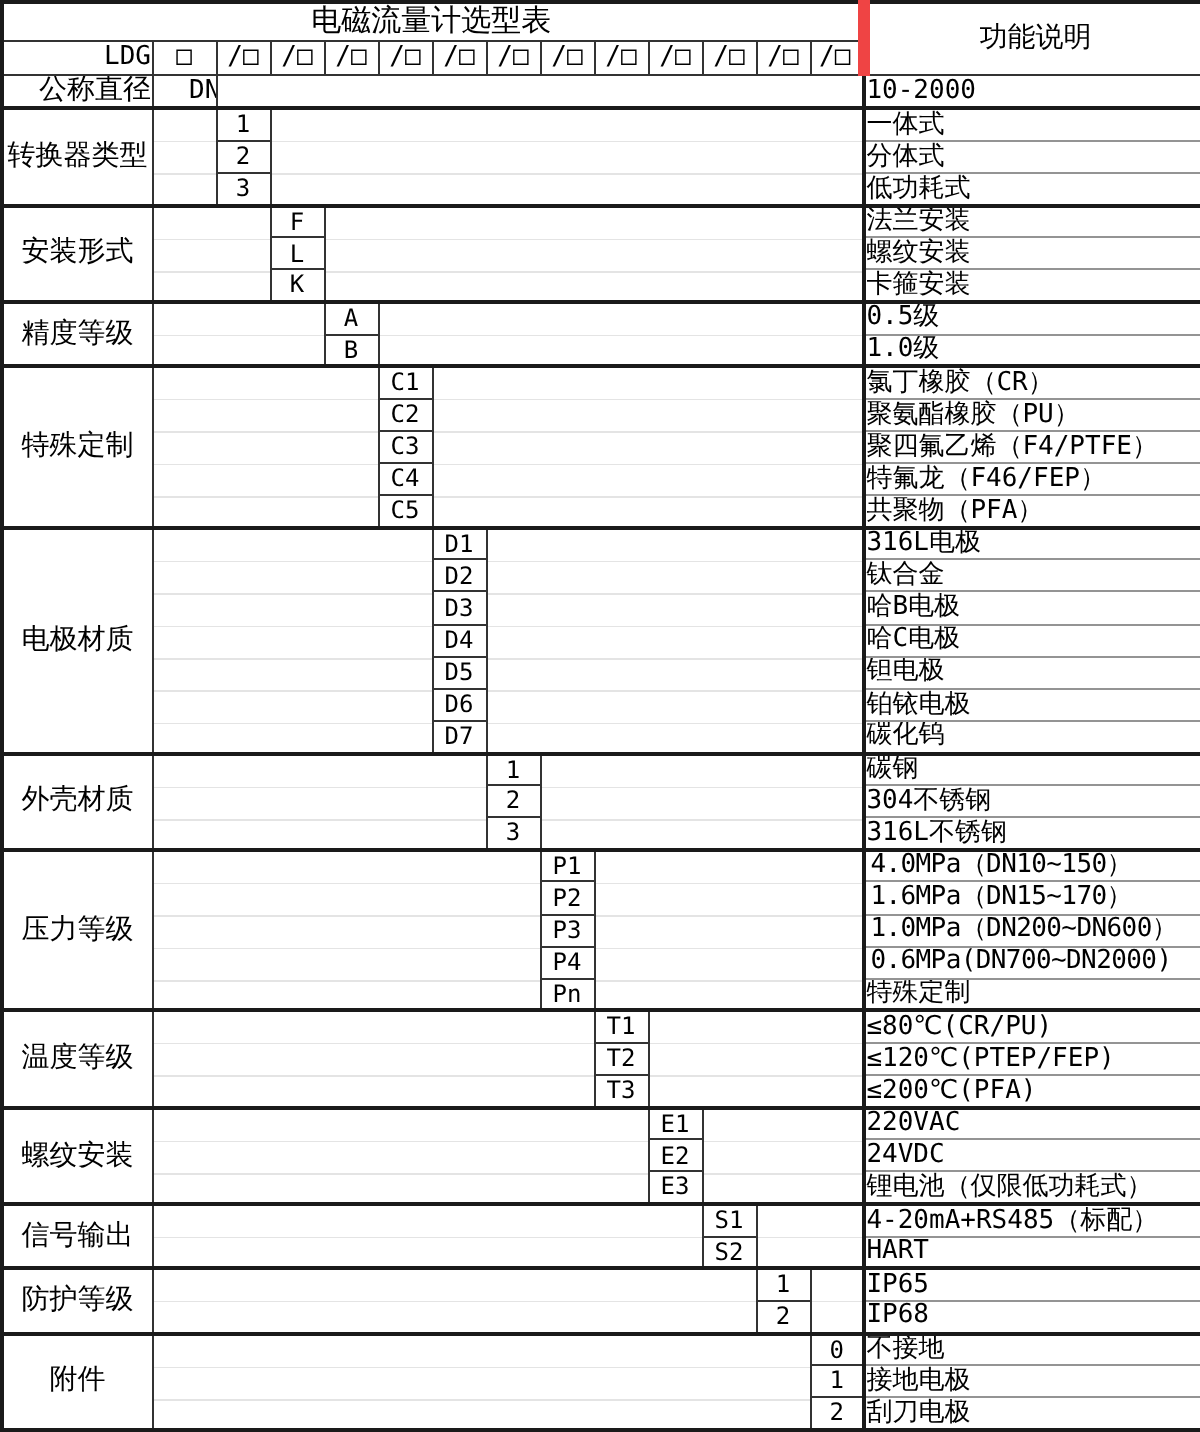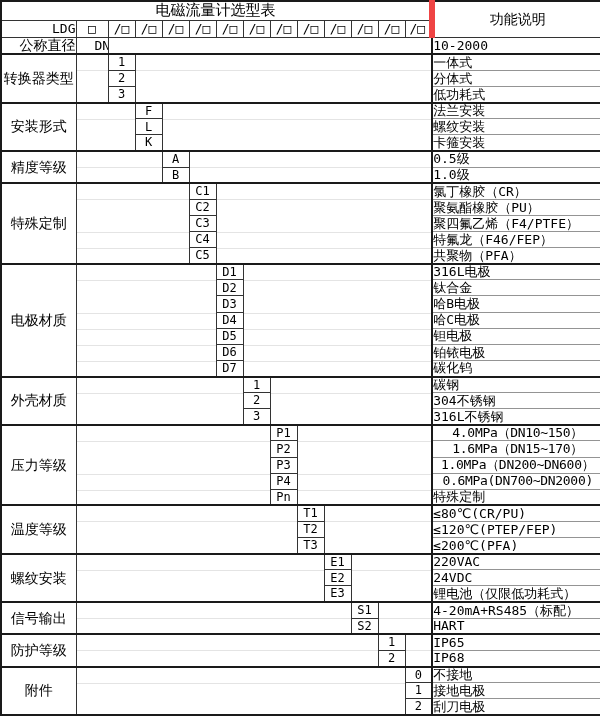--- a/index.html
+++ b/index.html
@@ -17,21 +17,21 @@
   tr.r{height:16px;}
   .t-title{text-align:center;font-size:15px;border-bottom:1px solid #333;}
   .t-desc-h{text-align:center;font-size:14px;border-left:6px solid #ef4444;border-bottom:1px solid #333;}
   .lbl{text-align:center;border-right:1px solid #333;font-size:14px;}
   .lbl-left{text-align:right;padding-left:5px;}
   .ldg-lbl{font-size:13px;border-bottom:1px solid #333;}
   .boxc{text-align:center;font-size:13px;border-left:1px solid #333;border-bottom:1px solid #333;}
   .dncode{text-align:left;padding-left:18px;font-size:13px;border-right:1px solid #333;}
   .code{border:1px solid #333;text-align:center;font-size:12px;}
   .desc{border-left:2px solid #1a1a1a;border-bottom:1px solid #949494;text-align:left;font-size:13px;}
-  .desc.left{text-align:center;padding-left:2px;letter-spacing:-0.3px;}
+  .desc.left{text-align:left;padding-left:2px;letter-spacing:-0.3px;}
   .empty{background-image:repeating-linear-gradient(to bottom,#fff 0px,#fff 15.4px,#e4e4e4 15.4px,#e4e4e4 16.2px);}
   .cat-top{border-top:2px solid #1a1a1a;}
 </style>
 </head>
 <body>
 
 <div class="page">
 <table class="sel">
   <colgroup>
     <col style="width:75px">

